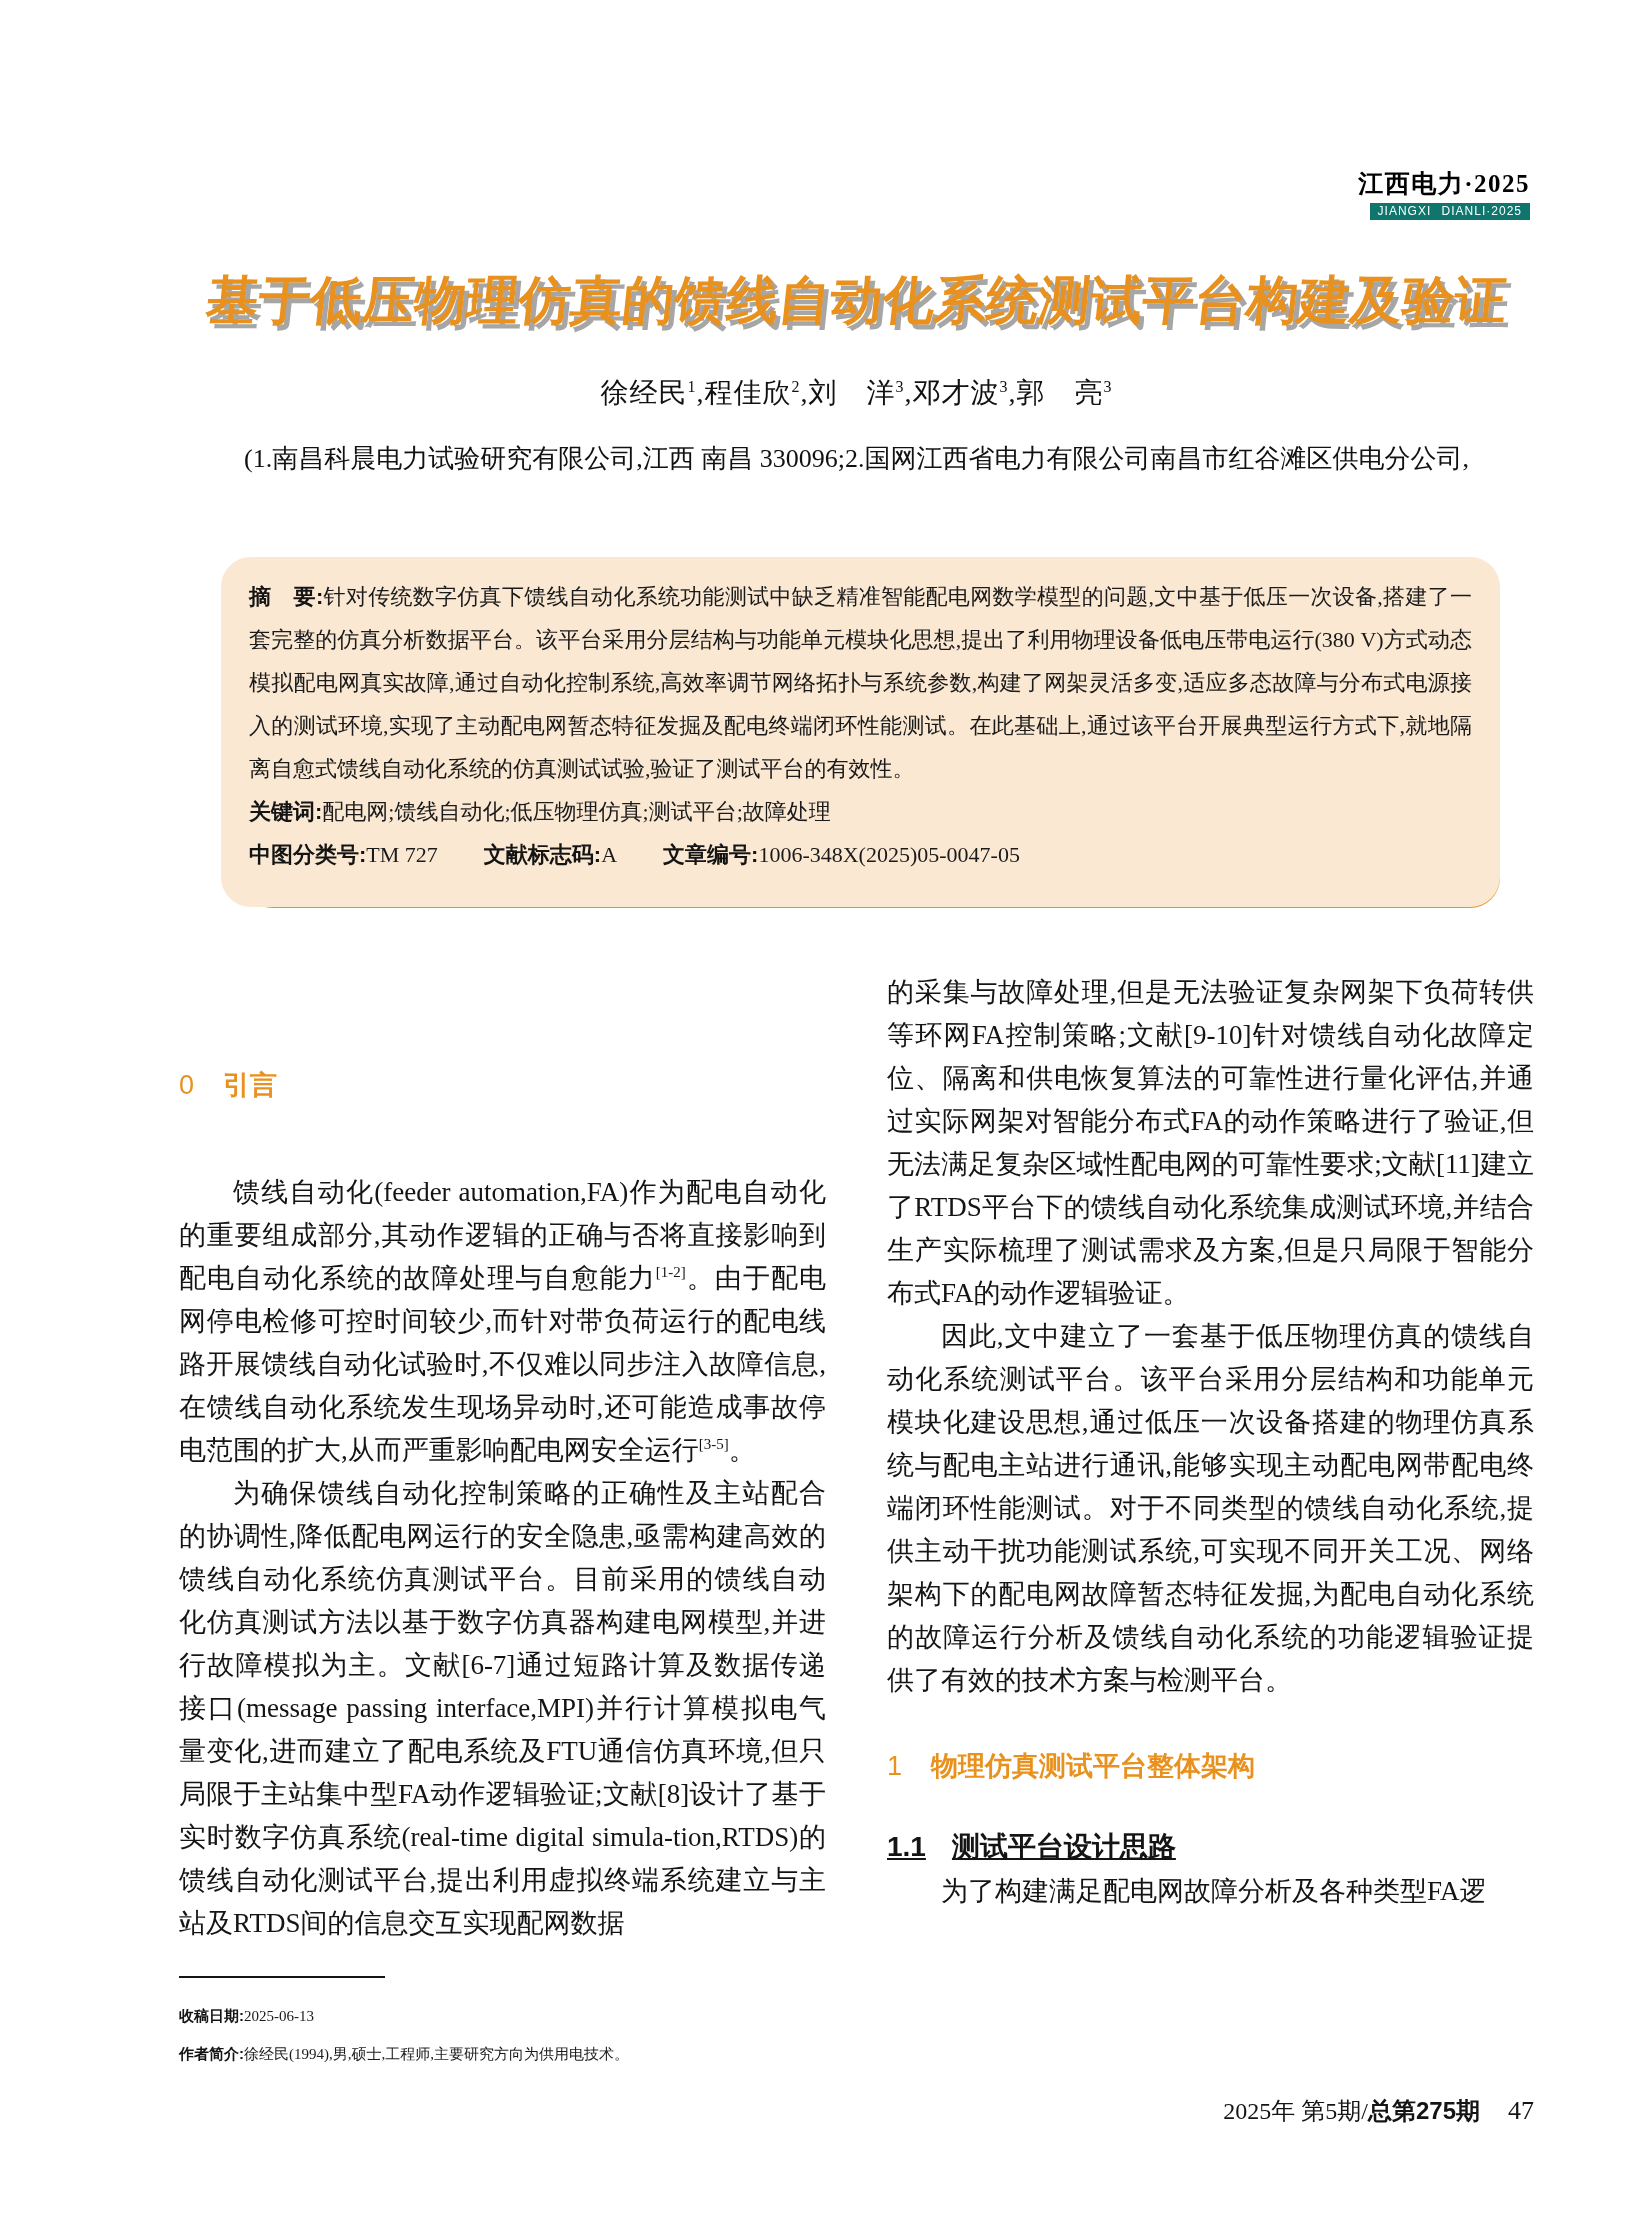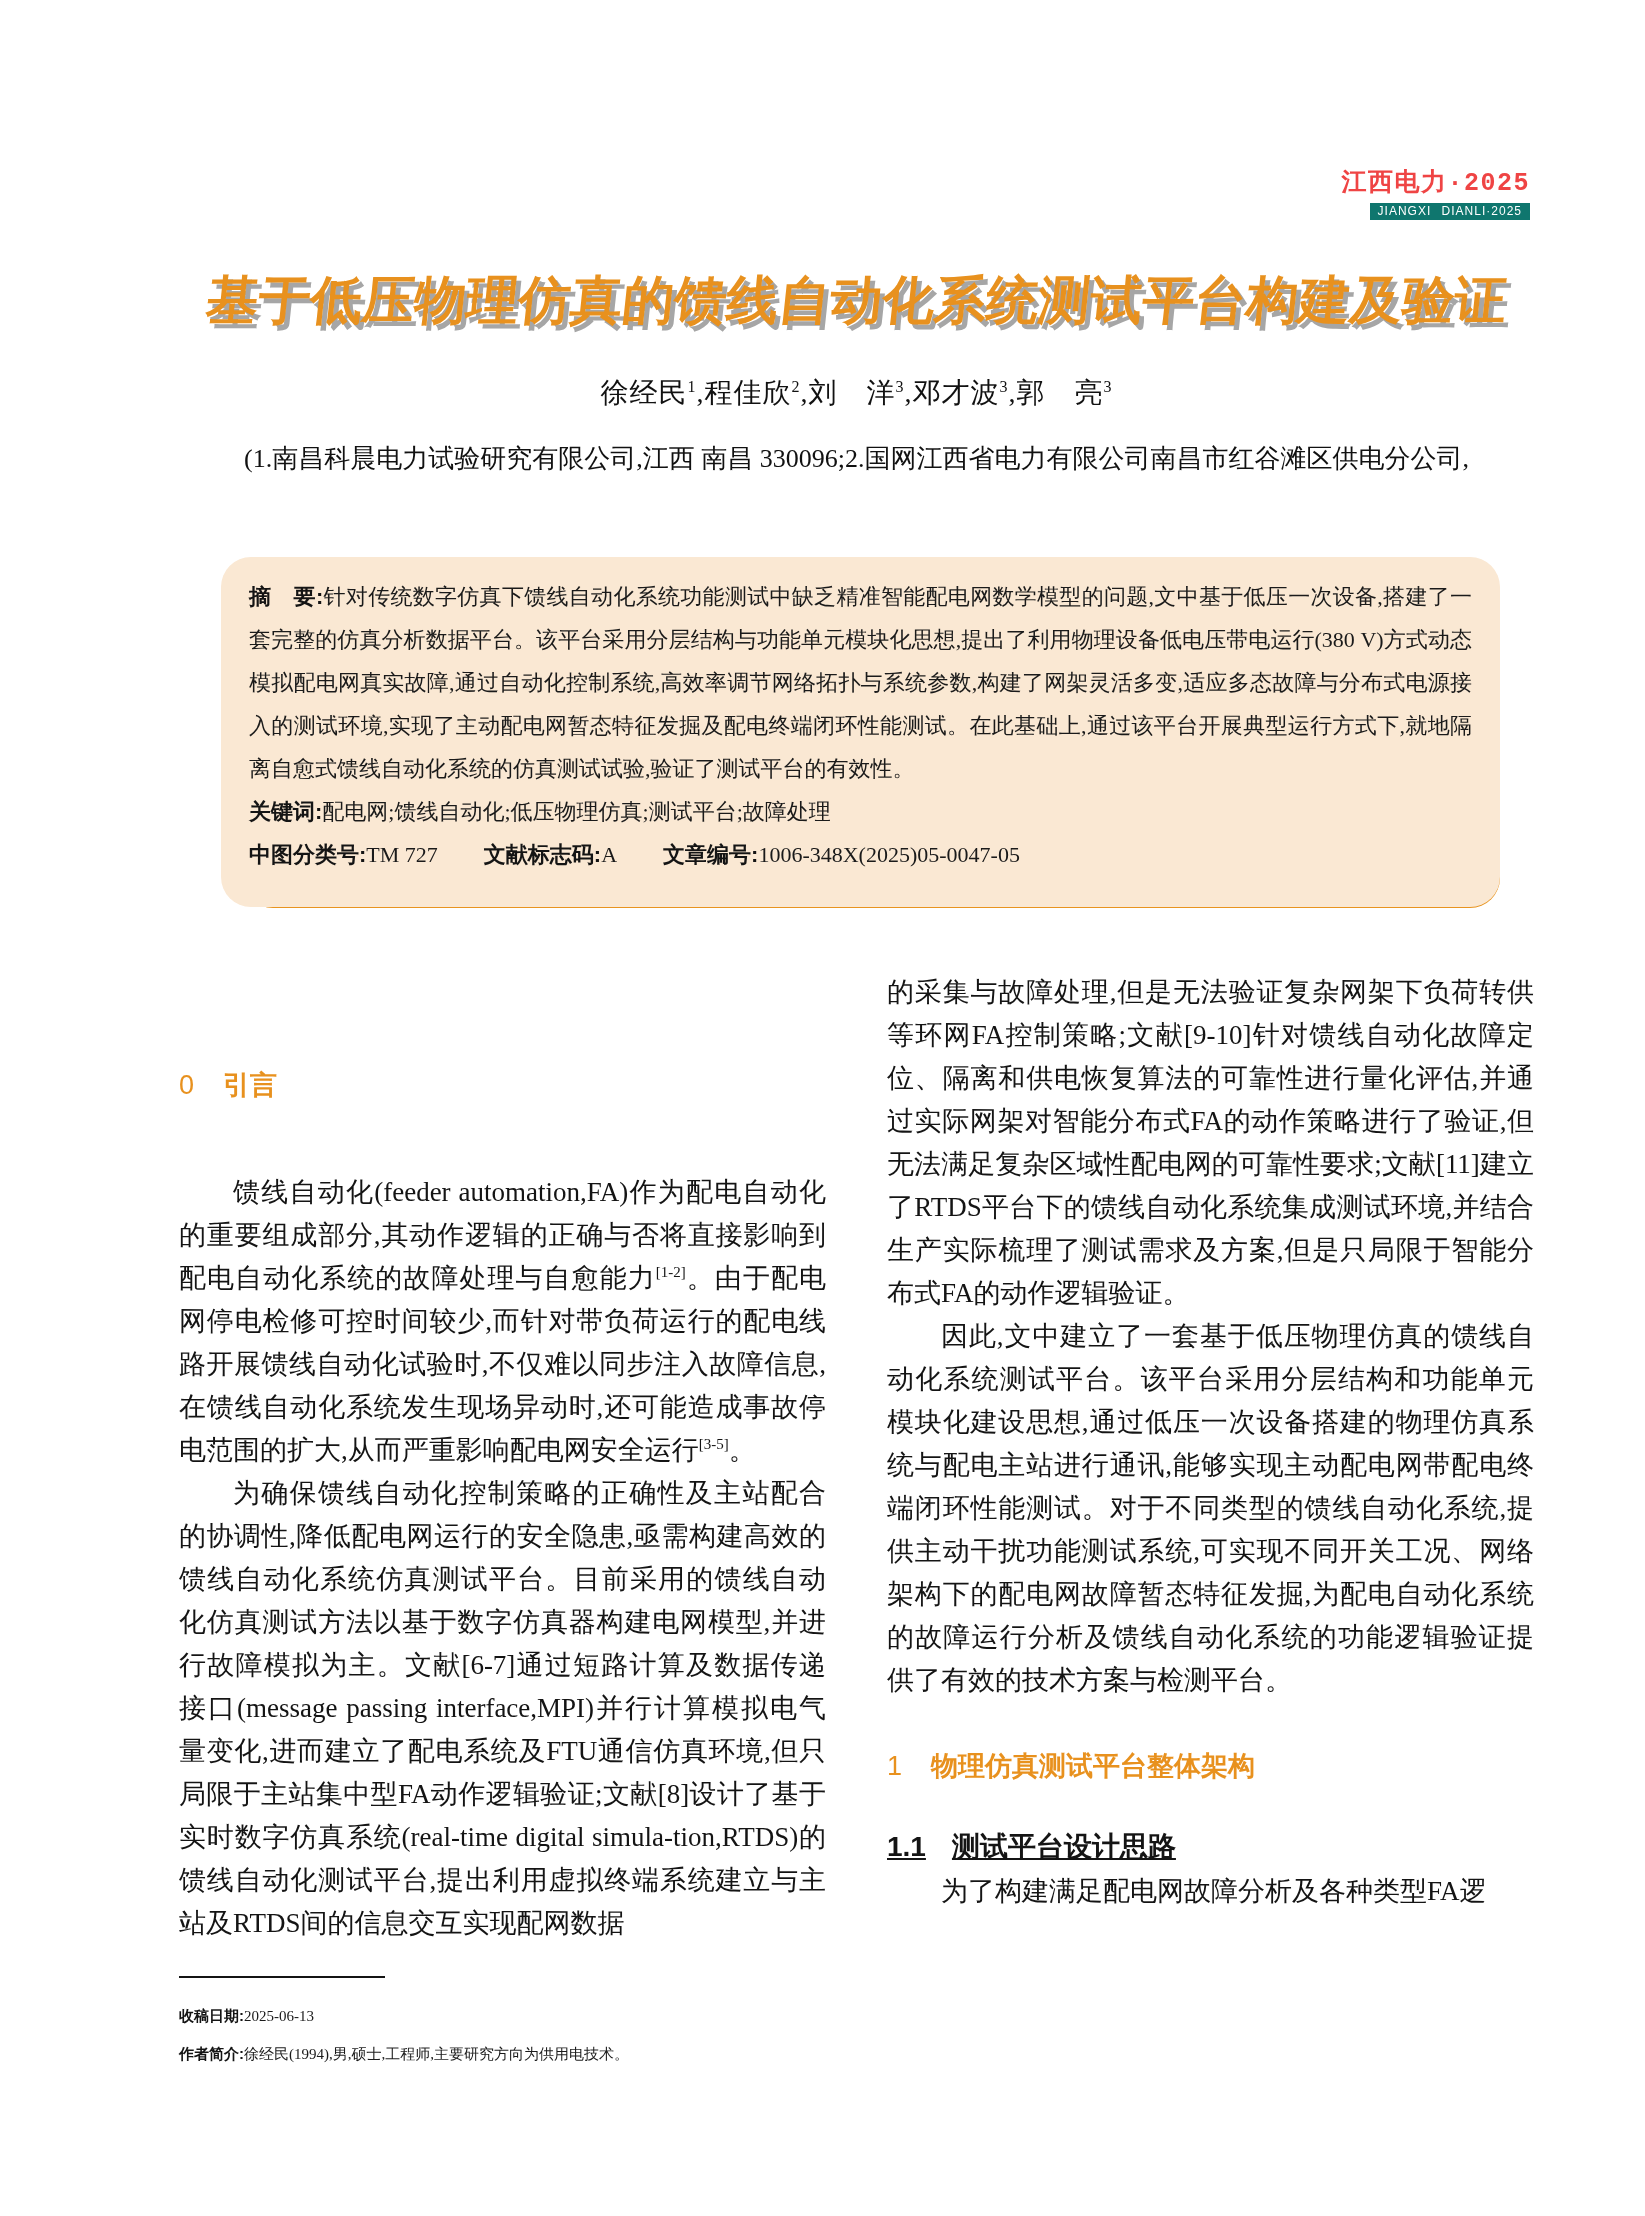--- a/index.html
+++ b/index.html
@@ -1,22 +1,22 @@
 <!DOCTYPE html>
 <html style="font-size:8px"><head>
 <meta charset="utf-8">
 <style>
   html,body{margin:0;padding:0;background:#ffffff;}
   .page{position:relative;width:1645px;height:2216px;background:#ffffff;overflow:hidden;
         font-family:"Liberation Serif","DejaVu Serif",serif;color:#1a1a1a;}
 
   
   .journal-header{position:absolute;top:170px;right:115px;text-align:right;}
-  .journal-name{font-family:Liberation Mono, monospace;font-weight:bold;
-                font-size:25px;letter-spacing:1.5px;color:#ef4444;line-height:1.1;}
+  .journal-name{font-family:Liberation Serif, serif;font-weight:bold;
+                font-size:25px;letter-spacing:1.5px;color:#000000;line-height:1.1;}
   .journal-pinyin{display:inline-block;margin-top:5px;background:#0f766e;color:#ffffff;
                   font-family:"Liberation Sans","DejaVu Sans",sans-serif;font-size:12px;
                   letter-spacing:1px;word-spacing:6px;padding:2.5px 8px 3px;line-height:1.0;}
 
   
   .article-title{position:absolute;top:272px;left:179px;width:1355px;text-align:center;
                  font-family:"Liberation Sans","DejaVu Sans",sans-serif;font-weight:900;
                  font-size:52px;line-height:1.1;color:#e8911e;white-space:nowrap;
                  text-shadow:5px 5px 0 #a6a6a6;transform:skewX(-6deg);}
 
@@ -110,15 +110,18 @@
     <h3 class="subsec"><span class="num">1.1</span><span>测试平台设计思路</span></h3>
     <p>为了构建满足配电网故障分析及各种类型FA逻</p>
   </div>
 
   <div class="footnote">
     <div class="footnote-rule"></div>
     <p><span class="hei">收稿日期:</span><span>2025-06-13</span></p>
     <p><span class="hei">作者简介:</span><span>徐经民(1994),男,硕士,工程师,主要研究方向为供用电技术。</span></p>
   </div>
 
+  <div class="page-footer">
+    <span>2025年 第5期/</span><span class="vol">总第275期</span><span class="pageno">47</span>
+  </div>
 
 </div>
 
 
 </body></html>

